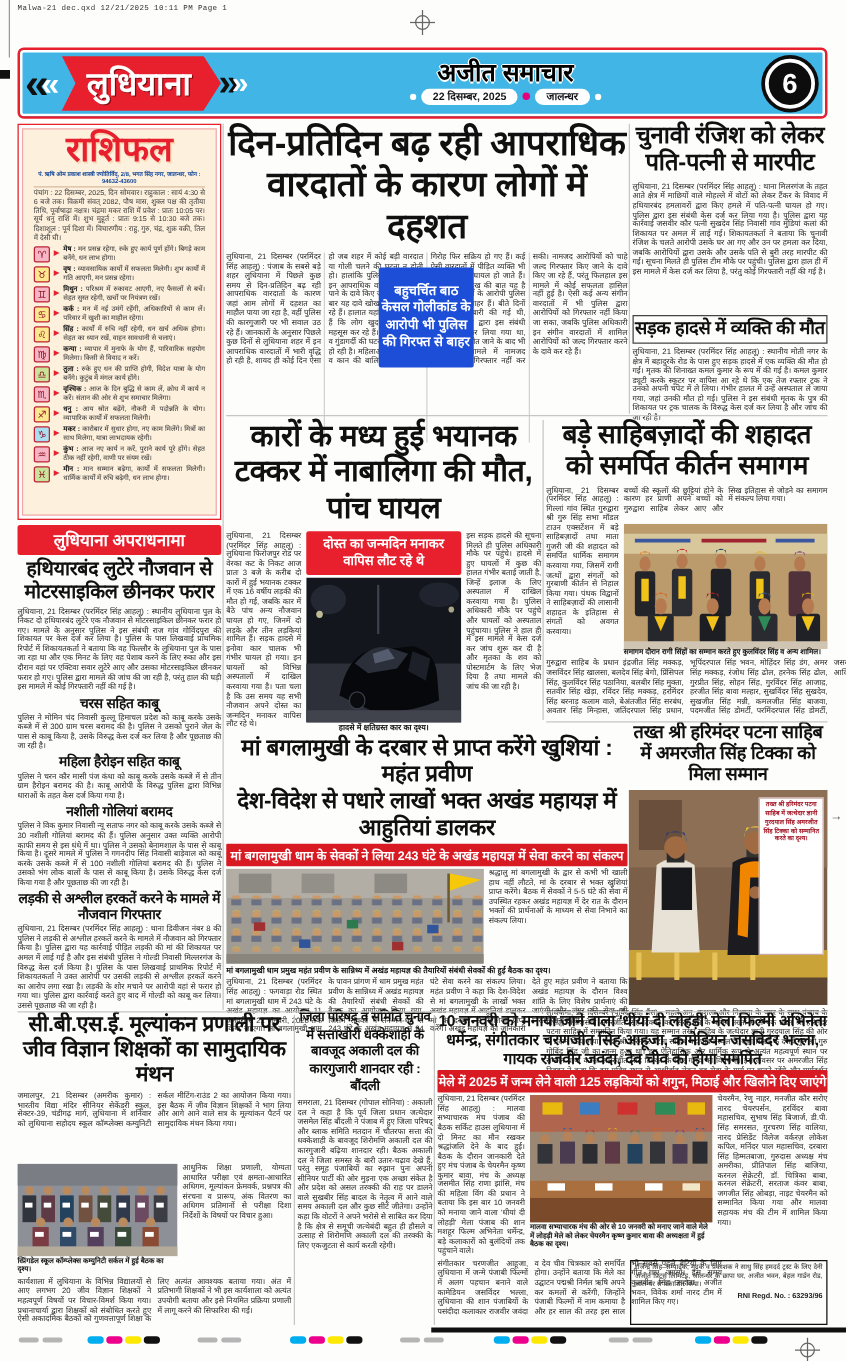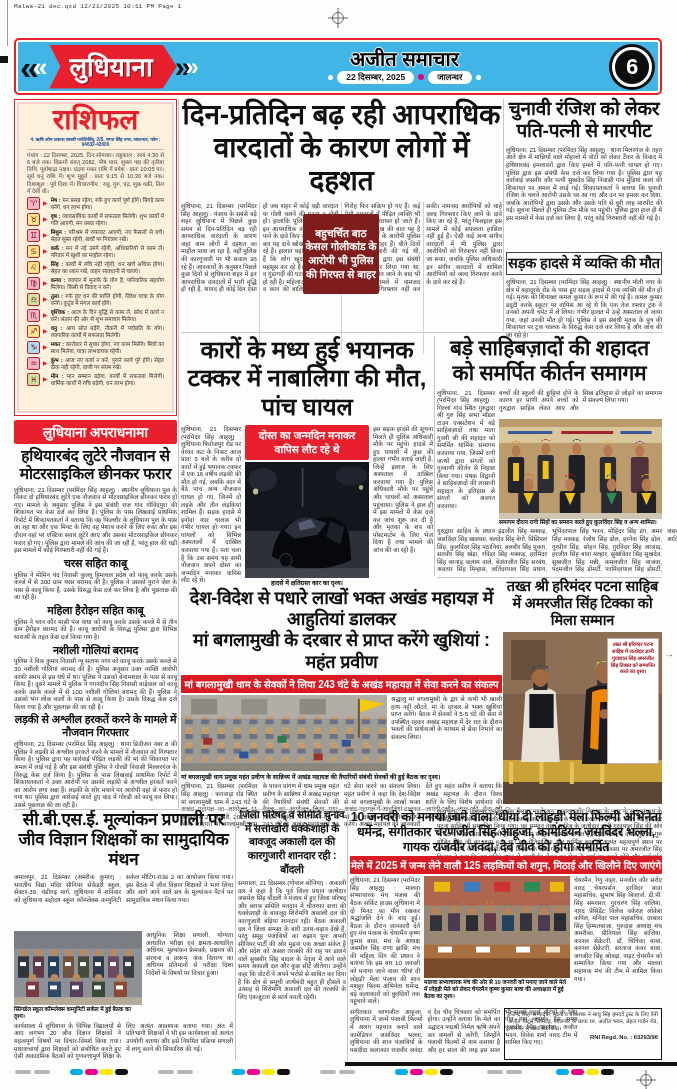--- a/index.html
+++ b/index.html
@@ -65,21 +65,21 @@
   
   .crime{left:14px;top:420px;width:163px;height:388px}
   .c-banner{background:#e8202e;color:#fff;font-size:13.5px;font-weight:800;text-align:center;padding:3px 0;border-radius:2px}
   .c-h1{font-size:15.5px;margin:3px 0 2px}
   .c-sub{font-size:11px;margin:3px 0 1px}
   .crime .bodytxt{margin-bottom:1px}
   
   .lead{left:181px;top:98px;width:321px;height:234px}
   .lead-hl{font-size:28px}
   .lead-body{margin-top:5px;columns:4;column-gap:6px;column-rule:1px solid #d2d2d2;height:152px}
-  .lead-inset{position:absolute;left:122px;top:116px;width:76px;height:80px;background:#7f1d1d;color:#fff;
+  .lead-inset{position:absolute;left:122px;top:116px;width:76px;height:80px;background:#1d4ed8;color:#fff;
               font-size:10.5px;font-weight:800;text-align:center;line-height:1.3;display:flex;align-items:center;padding:2px;border-radius:2px}
   
   .marpeet{left:506px;top:98px;width:156px;height:152px}
   .mp-hl{font-size:19px}
   .marpeet .bodytxt,.sadak .bodytxt{margin-top:3px}
   .sadak{left:506px;top:252px;width:156px;height:78px}
   .sd-hl{font-size:14.5px;border:1px solid #444;padding:2px 0}
   
   .crash{left:181px;top:336px;width:252px;height:254px}
   .cr-hl{font-size:24px}
@@ -371,22 +371,22 @@
             <rect y="94" width="220" height="6" fill="#cfc5b2"></rect>
           </svg>
         </figure>
         <figcaption class="caption ki-cap">समागम दौरान रागी सिंहों का सम्मान करते हुए कुलविंदर सिंह व अन्य शामिल।</figcaption>
       </div>
     </div>
     <div class="ki-body2 bodytxt">गुरुद्वारा साहिब के प्रधान इंद्रजीत सिंह मक्कड़, जसविंदर सिंह खालसा, बलदेव सिंह बेगो, प्रिंसिपल सिंह, कुलविंदर सिंह पठानिया, बलबीर सिंह मुक्ता, सतवीर सिंह खेड़ा, रविंदर सिंह मक्कड़, हरमिंदर सिंह बरनाड़ कलाम वाले, बेअंतजीत सिंह सरबंध, अवतार सिंह मिन्हास, जतिंदरपाल सिंह प्रधान, भूपिंदरपाल सिंह भवन, मोहिंदर सिंह डंग, अमर सिंह मक्कड़, रंजोध सिंह ढोल, हरनेक सिंह ढोल, गुरप्रीत सिंह, सोहन सिंह, गुरविंदर सिंह आजाद़, हरजीत सिंह बावा मल्हार, सुखविंदर सिंह सुखदेव, सुखजीत सिंह मन्नी, कमलजीत सिंह बाजवा, पदमजीत सिंह डोमर्टी, परमिंदरपाल सिंह डोमर्टी, जसवीर सिंह, बलदेव सिंह जिंदल, बलकरण सिंह आदि विशेष रूप से उपस्थित थे।</div>
   </section>
 
   <section class="abs maha">
+    <h2 class="hl my-h">मां बगलामुखी के दरबार से प्राप्त करेंगे खुशियां : महंत प्रवीण</h2>
     <h2 class="hl my-h">देश-विदेश से पधारे लाखों भक्त अखंड महायज्ञ में आहुतियां डालकर</h2>
-    <h2 class="hl my-h">मां बगलामुखी के दरबार से प्राप्त करेंगे खुशियां : महंत प्रवीण</h2>
     <div class="strip my-strip">मां बगलामुखी धाम के सेवकों ने लिया 243 घंटे के अखंड महायज्ञ में सेवा करने का संकल्प</div>
     <div class="my-row">
       <figure class="my-photo">
         <svg viewBox="0 0 205 78" preserveAspectRatio="none">
           <defs>
             <g id="dev">
                 <circle r="3.2" fill="#c99a68"></circle>
                 <path d="M-3.2 -0.6 A3.2 3.2 0 0 1 3.2 -0.6 L2.8 -2.9 A3.6 3.6 0 0 0 -2.8 -2.9 Z" fill="#f2c410"></path>
               </g>
             <pattern id="crowd" width="16" height="15" patternUnits="userSpaceOnUse">

